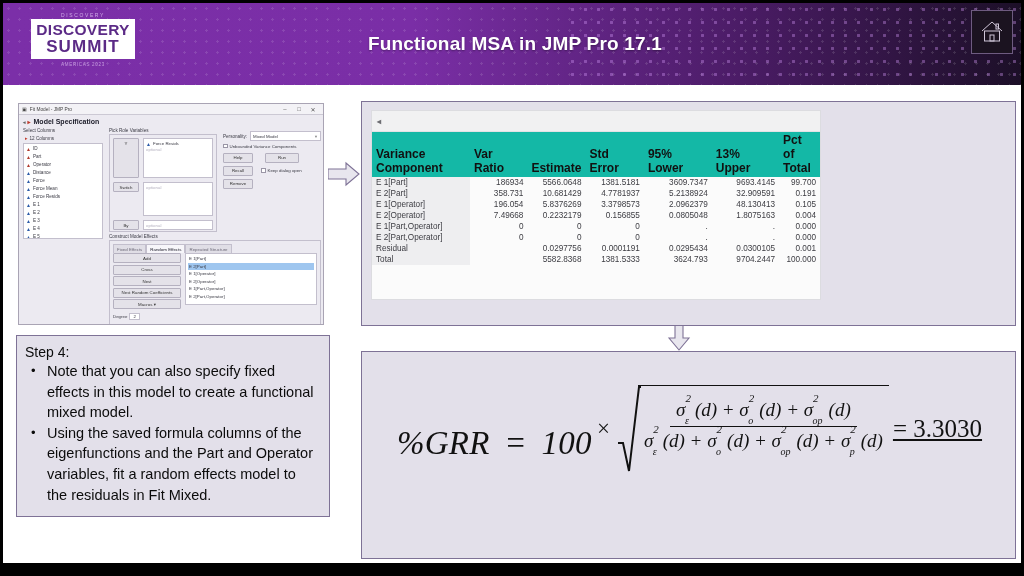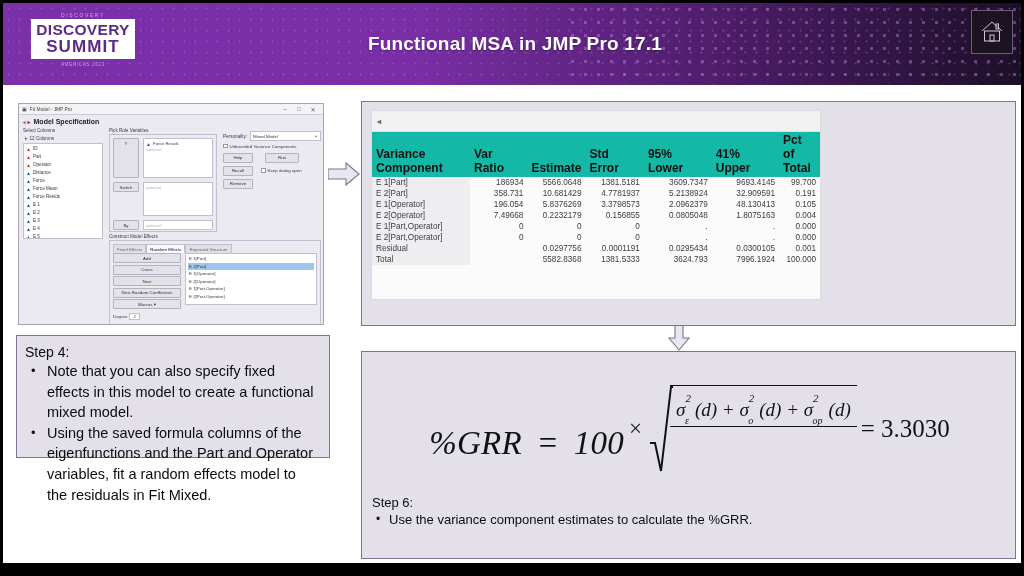--- a/index.html
+++ b/index.html
@@ -154,21 +154,21 @@
     color: #0c0c0c;
   }
   .stepbox .st-title { font-weight: normal; }
   .stepbox ul { list-style: none; }
   .stepbox li { position: relative; padding-left: 16px; }
   .stepbox li::before {
     content: "\2022"; position: absolute; left: 4px; top: -1px; font-size: 13px;
   }
 
   
-  #step4 { left: 13px; top: 332px; width: 314px; height: 123px; padding: 8px 10px 6px 8px; }
+  #step4 { left: 13px; top: 332px; width: 314px; height: 182px; padding: 8px 10px 6px 8px; }
   #step4 .st-title { font-size: 14px; margin-bottom: 1px; }
   #step4 li { font-size: 14.5px; line-height: 20.6px; margin-top: 0px; padding-left: 22px; }
   #step4 li::before { left: 6px; top: 0px; }
 
   
   #panel-table {
     position: absolute; left: 358px; top: 98px; width: 655px; height: 225px;
     background: #e3e0ea; border: 1px solid #7e7296;
   }
   #table-card {
@@ -217,21 +217,21 @@
   }
   .frac .num-row, .frac .den-row {
     font-family: "Liberation Serif", serif; font-style: italic; font-size: 19px;
     padding: 2px 6px; white-space: nowrap;
   }
   .frac .num-row { border-bottom: 1.6px solid #111; padding-bottom: 3px; }
   .frac .den-row { padding-top: 3px; }
   .sg { position: relative; display: inline-block; }
   .sg sup { font-size: 11px; position: relative; top: -7px; left: 0px; font-style: italic; }
   .sg sub { font-size: 10px; position: relative; top: 3px; left: -6px; font-style: italic; }
-  #formula .rhs { font-size: 25px; margin-left: 4px; }
+  #formula .rhs { font-size: 25px; margin-left: 4px; text-decoration: underline; }
 
   #step6 {
     position: absolute; left: 10px; top: 143px; width: 600px; color: #0c0c0c;
   }
   #step6 .st-title { font-size: 13px; }
   #step6 ul { list-style: none; margin-top: 1px; }
   #step6 li { position: relative; padding-left: 17px; font-size: 13px; line-height: 18px; }
   #step6 li::before { content: "\2022"; position: absolute; left: 4px; top: -1px; font-size: 12px; }
 
   
@@ -479,21 +479,21 @@
             <th class="num">
               <div>&nbsp;</div>
               <div>Std Error</div>
             </th>
             <th class="num">
               <div>&nbsp;</div>
               <div>95% Lower</div>
             </th>
             <th class="num">
               <div>&nbsp;</div>
-              <div>41% Upper</div>
+              <div>13% Upper</div>
             </th>
             <th class="num">
               <div>Pct of</div>
               <div>Total</div>
             </th>
           </tr>
         </thead>
         <tbody>
           <tr>
             <td class="lbl">E 1[Part]</td>
@@ -557,21 +557,21 @@
             <td class="num">0.0295434</td>
             <td class="num">0.0300105</td>
             <td class="num">0.001</td>
           </tr>
           <tr>
             <td class="lbl">Total</td>
             <td class="num"></td>
             <td class="num">5582.8368</td>
             <td class="num">1381.5333</td>
             <td class="num">3624.793</td>
-            <td class="num">7996.1924</td>
+            <td class="num">9704.2447</td>
             <td class="num">100.000</td>
           </tr>
         </tbody>
       </table>
     </div>
 
   </div>
 
   <div id="panel-formula">
     <div id="formula">
@@ -589,27 +589,30 @@
           </svg>
         </span>
         <span class="frac">
           <span class="num-row">
             <span class="sg">σ<sup>2</sup><sub>ε</sub>(d)</span>
             <span> + </span>
             <span class="sg">σ<sup>2</sup><sub>o</sub>(d)</span>
             <span> + </span>
             <span class="sg">σ<sup>2</sup><sub>op</sub>(d)</span>
           </span>
+          <span class="den-row">
+            <span class="sg">σ<sup>2</sup><sub>ε</sub>(d)</span>
+            <span> + </span>
+            <span class="sg">σ<sup>2</sup><sub>o</sub>(d)</span>
+            <span> + </span>
+            <span class="sg">σ<sup>2</sup><sub>op</sub>(d)</span>
+            <span> + </span>
+            <span class="sg">σ<sup>2</sup><sub>p</sub>(d)</span>
+          </span>
         </span>
       </span>
       <span class="rhs">= 3.3030</span>
     </div>
 
-    <div id="step6">
-      <div class="st-title">Step 6:</div>
-      <ul>
-        <li>Use the variance component estimates to calculate the %GRR.</li>
-      </ul>
-    </div>
   </div>
 
   <div id="footer-bar"></div>
 </div>
 
 </body></html>

